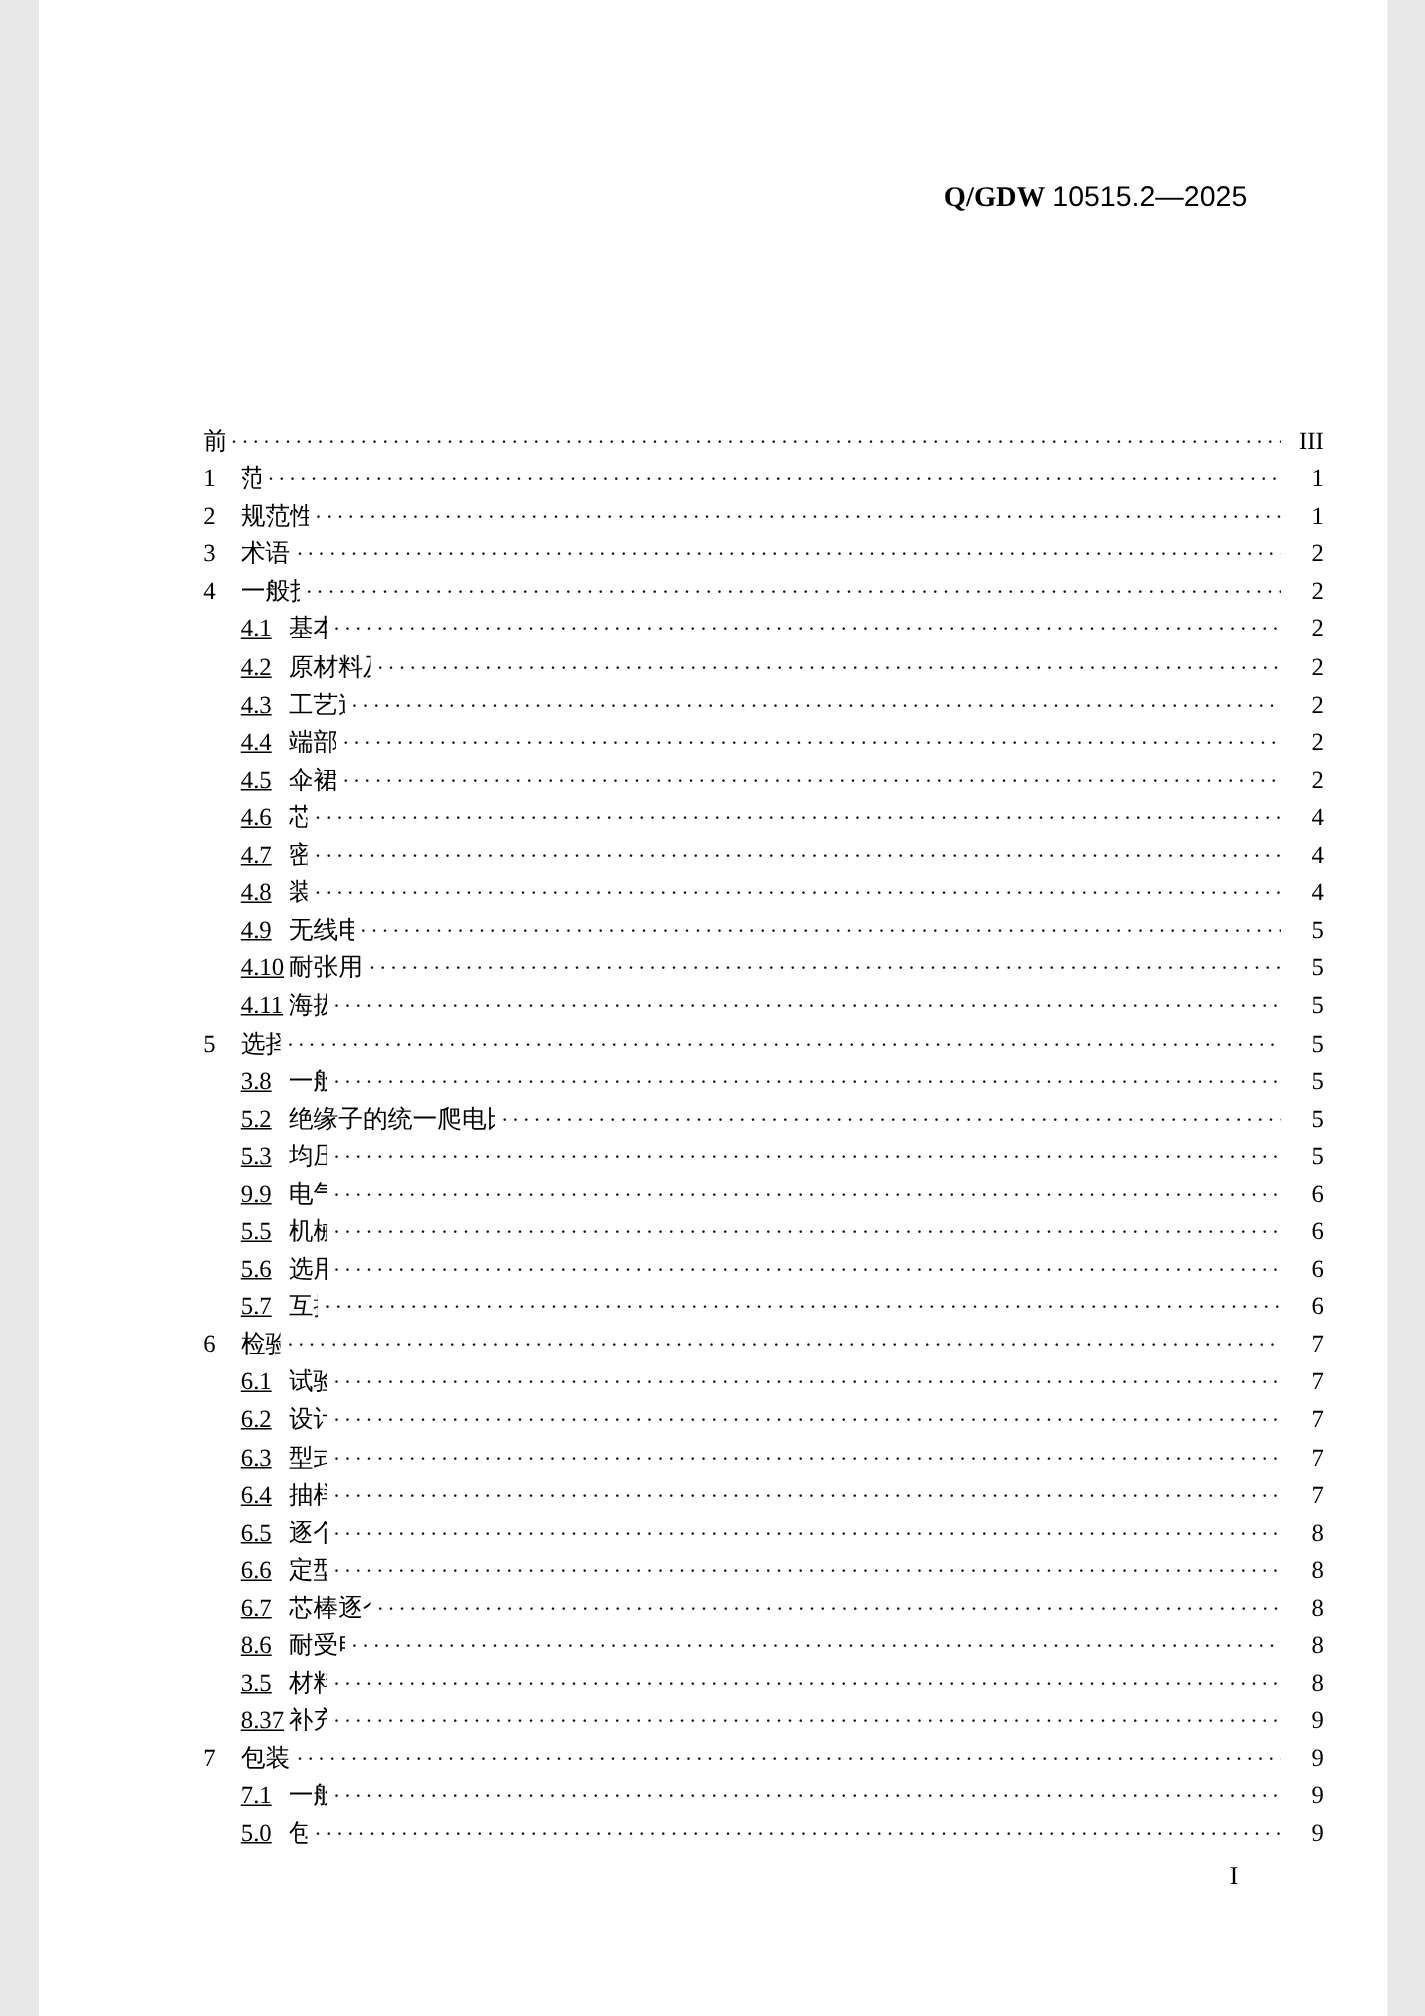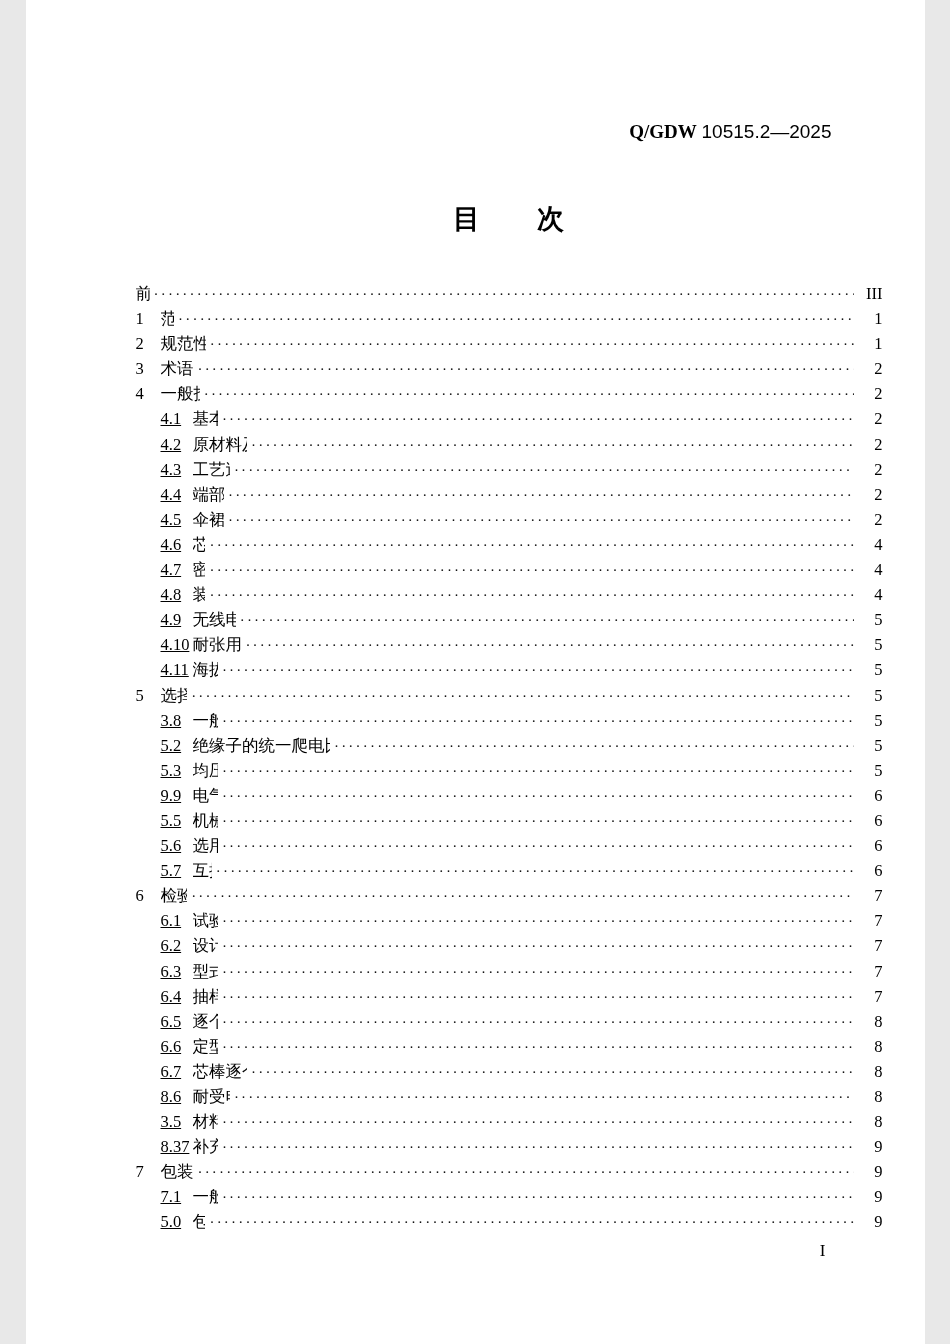--- a/index.html
+++ b/index.html
@@ -93,21 +93,20 @@
 </head>
 <body>
 
 <div class="page">
 
   <div class="doc-header">
     <span class="code-prefix">Q/GDW</span>
     <span class="code-number">10515.2—2025</span>
   </div>
 
-  <div class="doc-title">目　　次</div>
 
   <div class="toc">
     <div class="toc-row lv0">
 
       <span class="label">前言</span>
       <span class="leader"></span>
       <span class="pagenum">III</span>
     </div>
 
     <div class="toc-row lv1">

